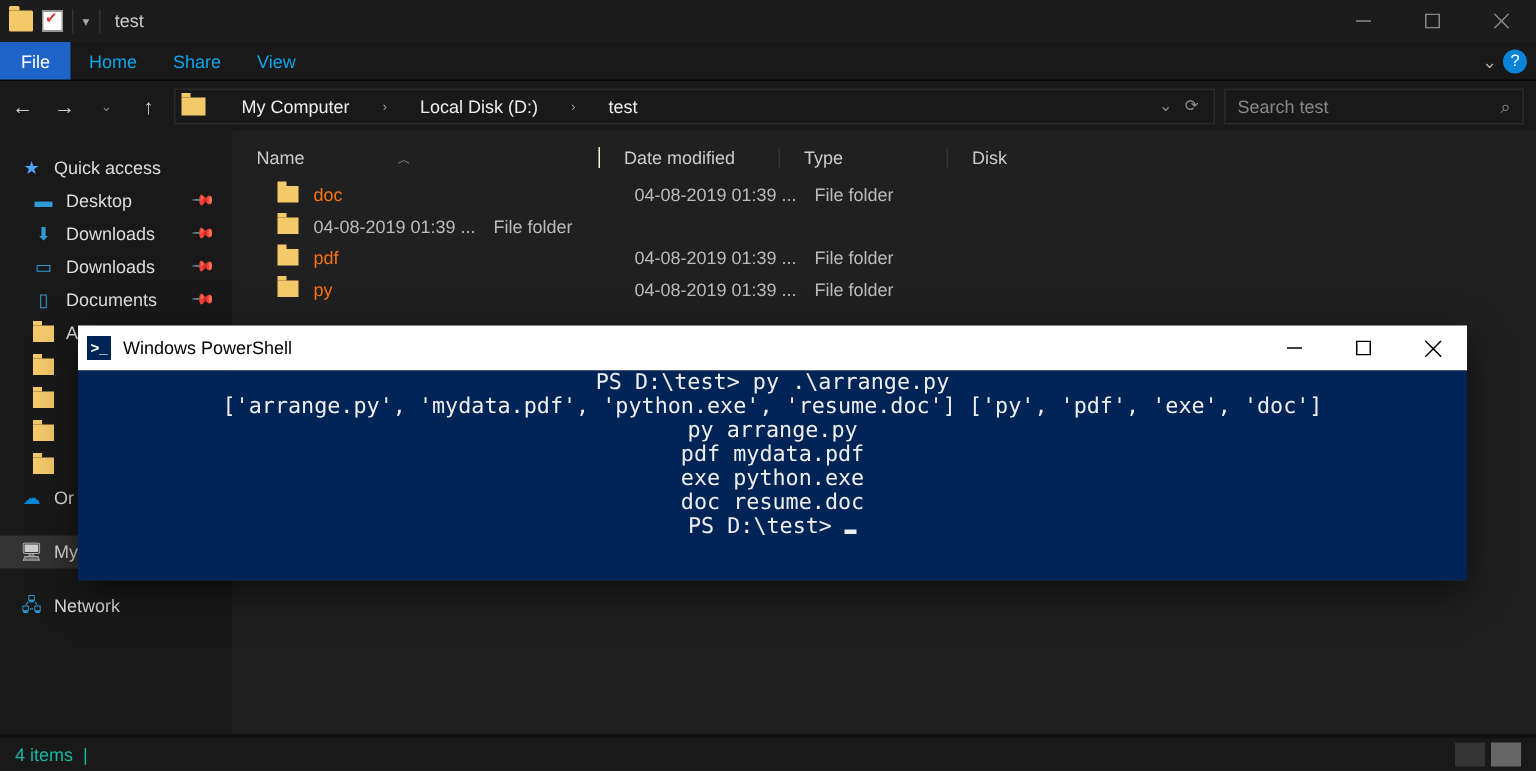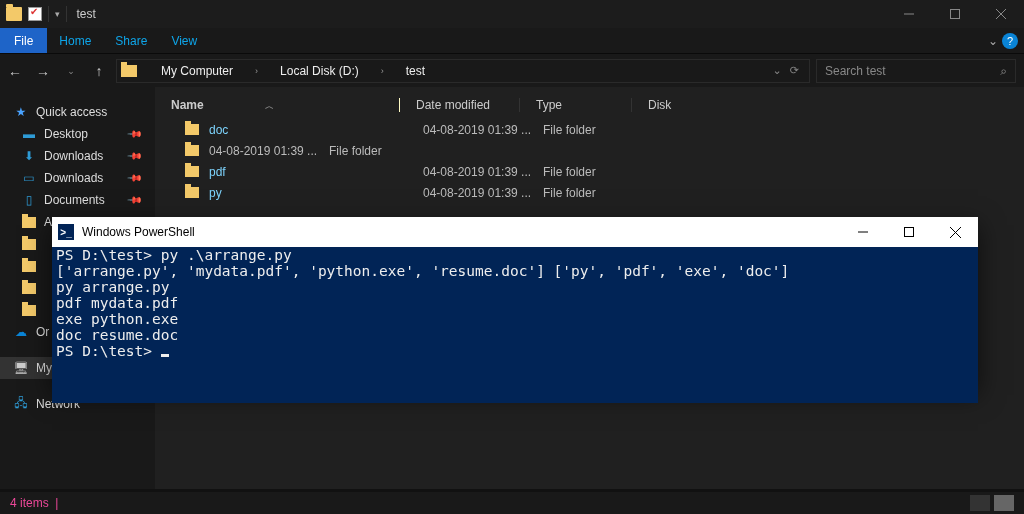--- a/index.html
+++ b/index.html
@@ -39,41 +39,41 @@
   .sb-pin { position:absolute; right:14px; color:#888; font-size:10px; transform:rotate(45deg); }
   .sb-ico { width:14px; height:14px; display:inline-flex; align-items:center; justify-content:center; font-size:12px; }
   .star { color:#4aa3ff; }
   .folder-y { width:14px; height:11px; background:#f3c969; position:relative; }
   .folder-y:before { content:""; position:absolute; top:-3px; left:0; width:6px; height:3px; background:#f3c969; }
   .sb-gap { height:14px; }
   
   .content { flex:1; background:#202020; padding:4px 0 0 0; }
   .cols { display:flex; height:28px; align-items:center; border-bottom:1px solid #202020; }
   .col { color:#ccc; padding-left:16px; position:relative; }
-  .col.name { width:244px;font-weight:bold; }
+  .col.name { width:244px; }
   .col.name .sort { position:absolute; left:110px; top:2px; color:#888; font-size:9px; }
   .col.date { width:120px; border-left:1px solid #fef9c3; }
   .col.type { width:112px; border-left:1px solid #333; }
   .col.size { width:80px; border-left:1px solid #333; }
   .row { display:flex; align-items:center; height:21px; padding-left:30px; }
   .row .folder-y { margin-right:10px; }
-  .c-name { width:214px; color:#7dd3fc; }
+  .c-name { width:214px; color:#f97316; }
   .c-date { width:120px; color:#bbb; }
   .c-type { width:112px; color:#bbb; }
-  .status { position:absolute; left:0; bottom:0; width:1024px; height:22px; background:#191919; display:flex; align-items:center; padding:0 10px; color:#ec4899; justify-content:space-between; }
+  .status { position:absolute; left:0; bottom:0; width:1024px; height:22px; background:#191919; display:flex; align-items:center; padding:0 10px; color:#14b8a6; justify-content:space-between; }
   .status .views { display:flex; gap:4px; }
   .status .view { width:20px; height:16px; background:#333; }
   .status .view.active { background:#666; }
   
   .ps { position:absolute; left:52px; top:217px; width:926px; height:170px; box-shadow:0 8px 24px rgba(0,0,0,.6); }
   .ps-title { height:30px; background:#fff; display:flex; align-items:center; color:#000; padding-left:6px; gap:8px; }
   .ps-ico { width:16px; height:16px; background:#012456; color:#fff; display:flex; align-items:center; justify-content:center; font-size:10px; font-weight:bold; }
   .sys-btns-ps { margin-left:auto; display:flex; }
   .sys-btn-ps { width:46px; height:30px; display:flex; align-items:center; justify-content:center; color:#000; }
-  .ps-body { height:156px; background:#012456; color:#eee; font-family:Consolas,monospace; font-size:14.5px; line-height:16px; padding:0 4px; white-space:pre; overflow:hidden; }
+  .ps-body { height:140px; background:#012456; color:#eee; font-family:Consolas,monospace; font-size:14.5px; line-height:16px; padding:0 4px; white-space:pre; overflow:hidden;text-align:center; }
   .cursor { display:inline-block; width:8px; height:3px; background:#eee; vertical-align:-1px; }
 </style>
 </head>
 <body>
 
 <div class="titlebar">
   <div class="qat">
     <span class="folder-ico"></span>
     <span class="check"></span>
     <span class="sep"></span>

